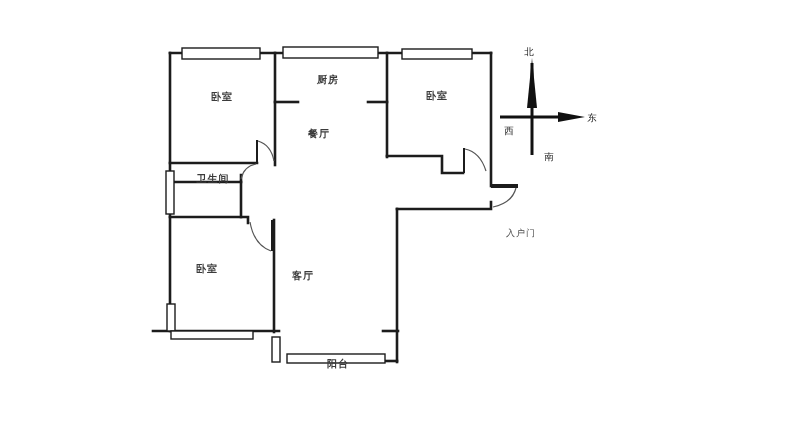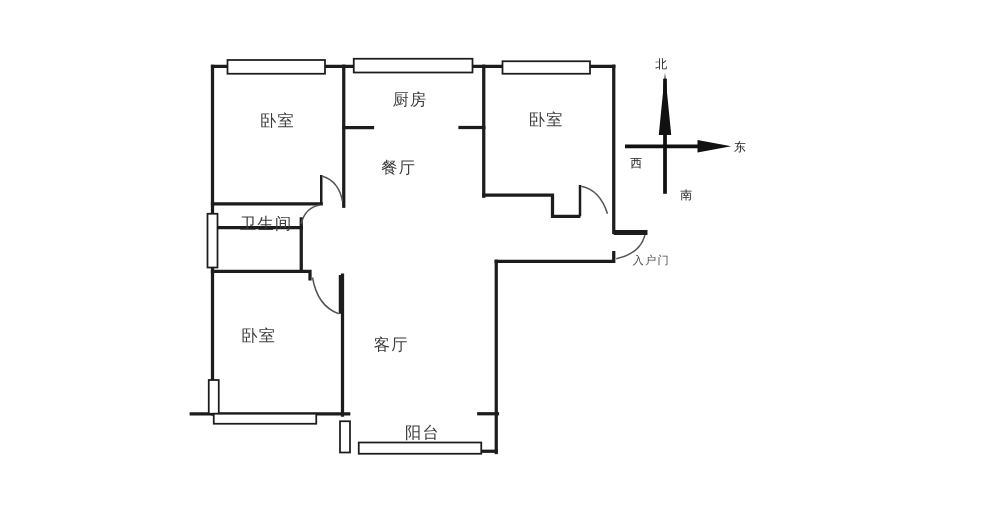--- a/index.html
+++ b/index.html
@@ -3,29 +3,29 @@
 <meta charset="utf-8">
 <style>
   html,body{margin:0;padding:0;background:#fff;}
   #stage{
     position:relative;width:800px;height:425px;background:#ffffff;
     font-family:"DejaVu Sans",sans-serif;overflow:hidden;
   }
   #plan-svg{position:absolute;left:0;top:0;}
   .room-label{
     position:absolute;transform:translate(-50%,-50%);
-    font-size:13px;color:#3b3b3b;white-space:nowrap;letter-spacing:1px;
+    font-size:10px;color:#3b3b3b;white-space:nowrap;letter-spacing:1px;font-weight:bold;
   }
   .compass-label{
     position:absolute;transform:translate(-50%,-50%);
     font-size:9.5px;color:#222;white-space:nowrap;
   }
   .entry-label{
     position:absolute;transform:translate(-50%,-50%);
-    font-size:9px;color:#4a4a4a;white-space:nowrap;letter-spacing:1px;
+    font-size:9px;color:#4a4a4a;white-space:nowrap;letter-spacing:1px;margin-top:24px;
   }
 </style>
 </head>
 <body>
 
 <div id="stage">
 
   <svg id="plan-svg" width="800" height="425" viewBox="0 0 800 425">
 
     <g stroke="#1c1c1c" stroke-width="2.6" fill="none" stroke-linecap="square">
@@ -82,22 +82,22 @@
       <polygon points="585,117 558,112 558,122" fill="#111"></polygon>
     </g>
   </svg>
 
   <div class="room-label" style="left:222px;top:97px">卧室</div>
   <div class="room-label" style="left:328px;top:80px">厨房</div>
   <div class="room-label" style="left:319px;top:134px">餐厅</div>
   <div class="room-label" style="left:437px;top:96px">卧室</div>
   <div class="room-label" style="left:213px;top:179px">卫生间</div>
   <div class="room-label" style="left:207px;top:269px">卧室</div>
-  <div class="room-label" style="left:313px;top:276px">客厅</div>
-  <div class="room-label" style="left:338px;top:346px">阳台</div>
+  <div class="room-label" style="left:303px;top:276px">客厅</div>
+  <div class="room-label" style="left:338px;top:364px">阳台</div>
 
   <div class="entry-label" style="left:521px;top:209px">入户门</div>
 
   <div class="compass-label" style="left:529px;top:52px">北</div>
   <div class="compass-label" style="left:592px;top:118px">东</div>
   <div class="compass-label" style="left:509px;top:131px">西</div>
   <div class="compass-label" style="left:549px;top:157px">南</div>
 
 </div>
 

